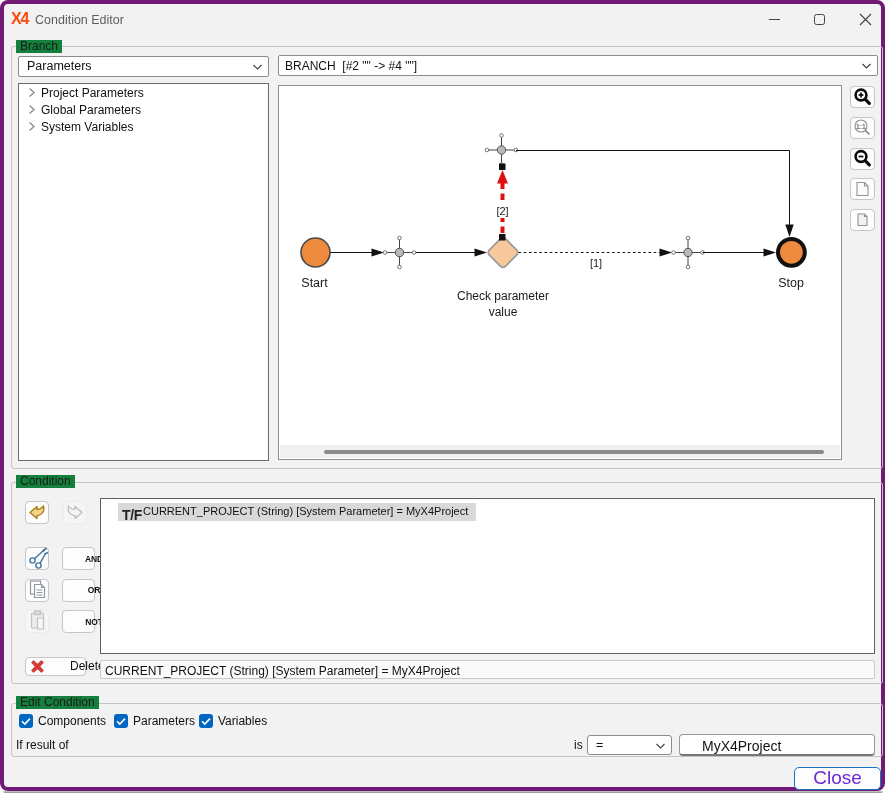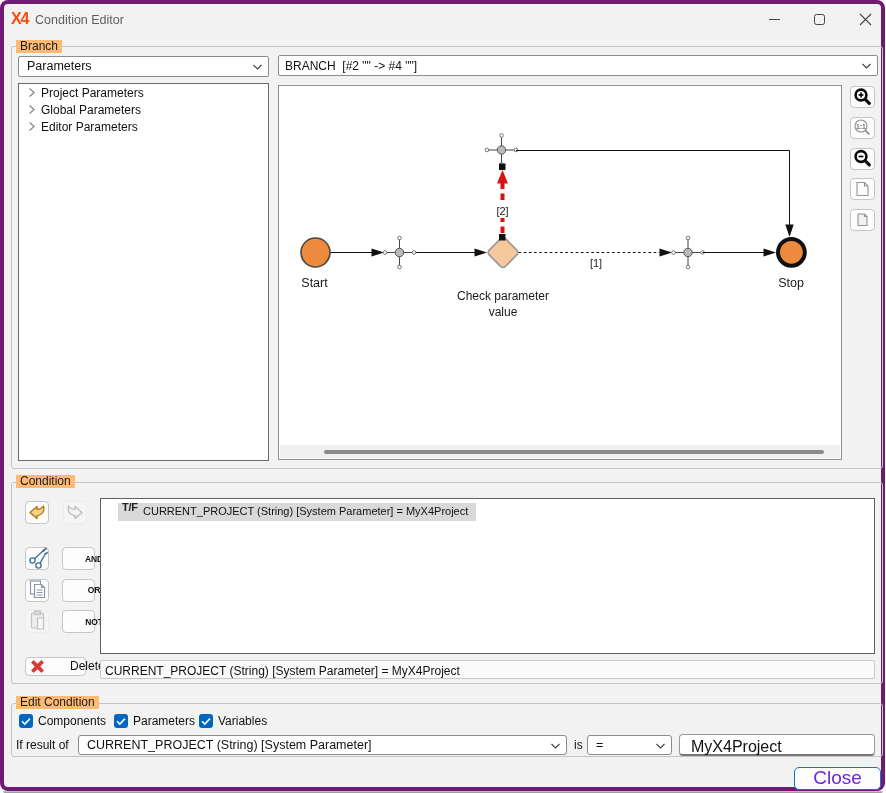--- a/index.html
+++ b/index.html
@@ -4,21 +4,21 @@
 <style>
 * { margin:0; padding:0; box-sizing:border-box; }
 html,body { width:886px; height:793px; background:#ffffff; overflow:hidden;
   font-family:"Liberation Sans", sans-serif; }
 #win { position:absolute; left:0; top:0; width:885px; height:791px;
   border:4px solid #701a75; border-radius:8px; background:#f2f2f2; }
 #shadow { position:absolute; left:3px; top:791px; width:880px; height:2px;
   background:linear-gradient(to bottom,#cecece,#8e8e8e); border-radius:0 0 5px 5px; }
 .abs { position:absolute; }
 .groupbox { position:absolute; border:1px solid #c3c3c3; border-radius:3px; }
-.grouplabel { position:absolute; background:#fdba74; padding:0 4px; font-size:12px; color:#1a1a1a; line-height:13px; }
+.grouplabel { position:absolute; background:#15803d; padding:0 4px; font-size:12px; color:#1a1a1a; line-height:13px; }
 .combo { position:absolute; background:#fff; border:1px solid #8c8c8c; border-radius:2px;
   font-size:12.5px; color:#111; line-height:19px; padding-left:8px; white-space:nowrap; overflow:hidden; }
 .combo svg.chev { position:absolute; right:5px; top:6px; }
 .whitebox { position:absolute; background:#fff; border:1px solid #6b6b6b; }
 .btn { position:absolute; background:#fdfdfd; border:1px solid #c6c6c6; border-radius:4px; }
 .btn.flat { border-color:#ececec; background:#f5f5f5; }
 .optext { display:flex; align-items:center; justify-content:center; font-weight:bold; font-size:8.5px; color:#111; letter-spacing:-0.2px;padding-left:31px; }
 .lbl { position:absolute; font-size:12px; color:#111; white-space:nowrap; }
 .cb { position:absolute; width:14px; height:14px; background:#0067c0; border-radius:3px; }
 </style>
@@ -55,21 +55,21 @@
         <path d="M2.5 1.5 L7 5.5 L2.5 9.5" fill="none" stroke="#8a8a8a" stroke-width="1.3"></path>
       </svg>
     <div class="lbl" style="left:22px;top:2px;">Project Parameters</div>
     <svg class="abs" style="left:8px;top:20px;" width="10" height="11" viewBox="0 0 10 11">
         <path d="M2.5 1.5 L7 5.5 L2.5 9.5" fill="none" stroke="#8a8a8a" stroke-width="1.3"></path>
       </svg>
     <div class="lbl" style="left:22px;top:19px;">Global Parameters</div>
     <svg class="abs" style="left:8px;top:37px;" width="10" height="11" viewBox="0 0 10 11">
         <path d="M2.5 1.5 L7 5.5 L2.5 9.5" fill="none" stroke="#8a8a8a" stroke-width="1.3"></path>
       </svg>
-    <div class="lbl" style="left:22px;top:36px;">Editor Parameters</div>
+    <div class="lbl" style="left:22px;top:36px;">System Variables</div>
   </div>
 
   <div class="whitebox" style="left:274px;top:81px;width:564px;height:375px;border-color:#8f8f8f;">
     <svg class="abs" style="left:0;top:0;" width="562" height="360" viewBox="0 0 562 360" font-family="Liberation Sans, sans-serif">
       <defs>
         <g id="cross">
           <line x1="-14.5" y1="0" x2="14.5" y2="0" stroke="#444" stroke-width="1"></line>
           <line x1="0" y1="-14.5" x2="0" y2="14.5" stroke="#444" stroke-width="1"></line>
           <circle cx="-14.5" cy="0" r="1.8" fill="#fff" stroke="#666" stroke-width="0.9"></circle>
           <circle cx="14.5" cy="0" r="1.8" fill="#fff" stroke="#666" stroke-width="0.9"></circle>
@@ -205,21 +205,21 @@
   </svg>
 
   <div class="btn" style="left:21px;top:652.5px;width:61px;height:19.5px;"></div>
   <svg class="abs" style="left:27px;top:656px;" width="13" height="13" viewBox="0 0 13 13">
     <path d="M2.5 0.5 L6.5 4 L10.5 0.5 L12.5 2.5 L9 6.5 L12.5 10.5 L10.5 12.5 L6.5 9 L2.5 12.5 L0.5 10.5 L4 6.5 L0.5 2.5 Z" fill="#d83b33" stroke="#b02a22" stroke-width="0.6"></path>
   </svg>
   <div class="lbl" style="left:43px;top:655px;margin-left:23px;">Delete</div>
 
   <div class="whitebox" style="left:96px;top:494px;width:775px;height:156px;border-color:#5f5f5f;">
     <div class="abs" style="left:17px;top:3.5px;width:358px;height:18.5px;background:#d9d9d9;"></div>
-    <div class="abs" style="left:21px;top:2px;font-size:11px;font-weight:bold;color:#222;letter-spacing:-0.3px;">T/F</div>
+    <div class="abs" style="left:21px;top:8px;font-size:14px;font-weight:bold;color:#222;letter-spacing:-0.3px;">T/F</div>
     <div class="abs" style="left:42px;top:6px;font-size:11px;color:#111;white-space:nowrap;">CURRENT_PROJECT (String) [System Parameter] = MyX4Project</div>
   </div>
 
   <div class="abs" style="left:96px;top:656px;width:775px;height:19px;background:#fafafa;border:1px solid #c9c9c9;border-radius:2px;">
     <div class="abs" style="left:4px;top:2.5px;font-size:12px;color:#111;">CURRENT_PROJECT (String) [System Parameter] = MyX4Project</div>
   </div>
 
   <div class="groupbox" style="left:7px;top:699px;width:872px;height:54px;"></div>
   <div class="grouplabel" style="left:12px;top:692px;">Edit Condition</div>
 
@@ -233,31 +233,26 @@
       <path d="M3 7.2 L5.8 10 L11 4.6" fill="none" stroke="#fff" stroke-width="1.6"></path>
     </svg>
   <div class="lbl" style="left:129px;top:710px;">Parameters</div>
   <div class="cb" style="left:195px;top:710px;"></div>
   <svg class="abs" style="left:195px;top:710px;" width="14" height="14" viewBox="0 0 14 14">
       <path d="M3 7.2 L5.8 10 L11 4.6" fill="none" stroke="#fff" stroke-width="1.6"></path>
     </svg>
   <div class="lbl" style="left:214px;top:710px;">Variables</div>
 
   <div class="lbl" style="left:12px;top:734px;">If result of</div>
-  <div class="combo" style="left:74px;top:731px;width:489px;height:20px;border-radius:3px;">CURRENT_PROJECT (String) [System Parameter]
-    <svg class="chev" width="11" height="8" viewBox="0 0 11 8">
-        <path d="M1.5 2 L5.5 6 L9.5 2" fill="none" stroke="#404040" stroke-width="1.1"></path>
-      </svg>
-  </div>
   <div class="lbl" style="left:570px;top:734px;">is</div>
   <div class="combo" style="left:583px;top:731px;width:85px;height:20px;border-radius:3px;">=
     <svg class="chev" width="11" height="8" viewBox="0 0 11 8">
         <path d="M1.5 2 L5.5 6 L9.5 2" fill="none" stroke="#404040" stroke-width="1.1"></path>
       </svg>
   </div>
   <div class="abs" style="left:675px;top:730px;width:196px;height:22px;background:#fff;border:1px solid #999;border-bottom:2px solid #777;border-radius:4px;">
-    <div class="abs" style="left:11px;top:3px;font-size:16px;color:#111;">MyX4Project</div>
+    <div class="abs" style="left:22px;top:3px;font-size:14px;color:#111;">MyX4Project</div>
   </div>
 
   <div class="abs" style="left:790px;top:763px;width:87px;height:22.5px;background:#fdfdfd;border:1.5px solid #1873c4;border-radius:5px;font-size:19px;color:#6d28d9;display:flex;align-items:center;justify-content:center;">Close</div>
 
 </div>
 <div id="shadow"></div>
 
 </body></html>

